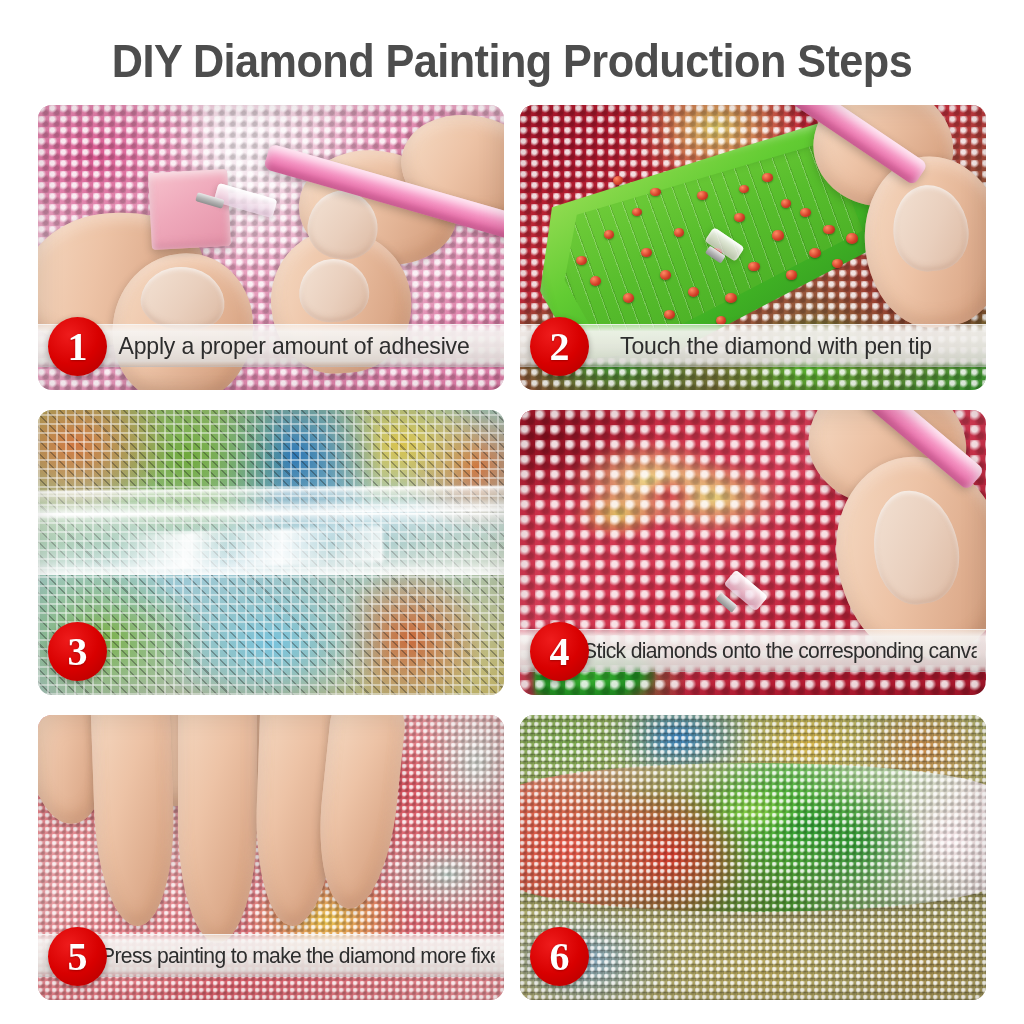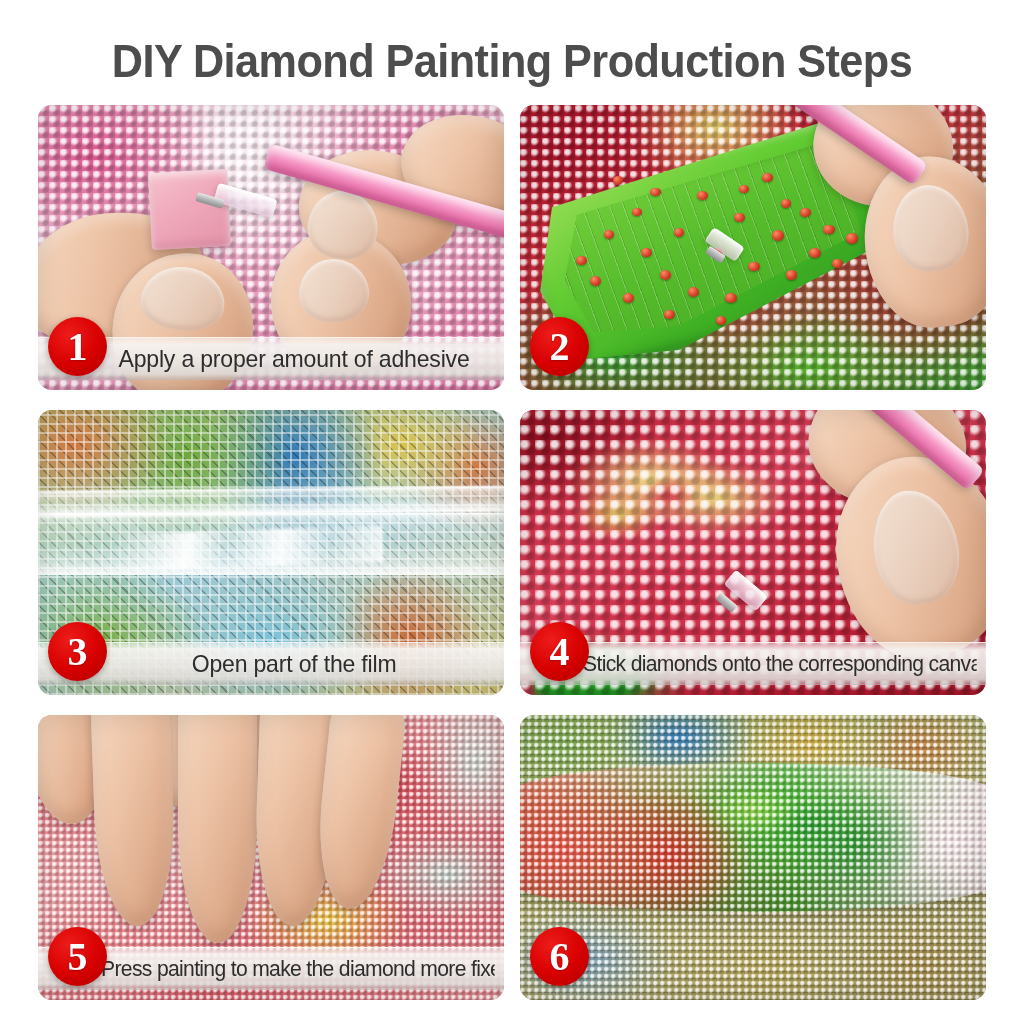--- a/index.html
+++ b/index.html
@@ -320,21 +320,21 @@
     position: absolute;
     border-radius: 50%;
     background: radial-gradient(circle at 34% 30%, #ff8a63 0%, #d4402a 55%, #9e2417 100%);
     box-shadow: 0 1px 2px rgba(0,0,0,.35);
   }
 
   
   .caption-bar {
     position: absolute;
     left: 0;
-    bottom: 10px;
+    bottom: 23px;
     width: 100%;
     height: 43px;
     background: linear-gradient(180deg,
       rgba(255,255,255,.55) 0%,
       rgba(247,245,243,.92) 16%,
       rgba(236,233,230,.93) 55%,
       rgba(222,219,216,.90) 88%,
       rgba(190,188,186,.55) 100%);
     border-top: 1px solid rgba(255,255,255,.80);
     border-bottom: 1px solid rgba(120,118,116,.35);
@@ -472,39 +472,39 @@
         <div class="finger" style="left:74%;top:18%;width:30%;height:60%;border-radius:48% 52% 46% 44%/50% 52% 48% 50%;transform:rotate(-6deg);"></div>
         <div class="nail" style="left:80%;top:28%;width:16%;height:30%;border-radius:48% 52% 44% 44%/56% 56% 44% 44%;transform:rotate(-6deg);"></div>
 
         <div class="pen-body" style="left:42%;top:20%;width:44%;height:9%;border-radius:7px;transform:rotate(34deg);transform-origin:100% 50%;"></div>
         <div class="pen-clear" style="left:40%;top:46%;width:8%;height:6%;border-radius:4px;transform:rotate(34deg);"></div>
         <div class="pen-tip" style="left:40%;top:51%;width:4%;height:3%;border-radius:2px;transform:rotate(34deg);"></div>
       </div>
 
       <div class="panel-shade"></div>
 
+      <div class="caption-bar">
+        <div class="caption-text">Touch the diamond with pen tip</div>
+      </div>
       <div class="badge">
         <span class="badge-num">2</span>
       </div>
     </div>
 
     <div class="panel">
       <div class="art">
         <div class="p3-bg"></div>
         <div class="p3-symbols"></div>
         <div class="p3-film mid"></div>
         <div class="p3-film top"></div>
         <div class="p3-crinkle"></div>
       </div>
 
       <div class="panel-shade"></div>
 
-      <div class="caption-bar">
-        <div class="caption-text">Open part of the film</div>
-      </div>
       <div class="badge">
         <span class="badge-num">3</span>
       </div>
     </div>
 
     <div class="panel">
       <div class="art">
         <div class="p4-bg"></div>
         <div class="p4-motif"></div>
         <div class="p4-motif-core"></div>

